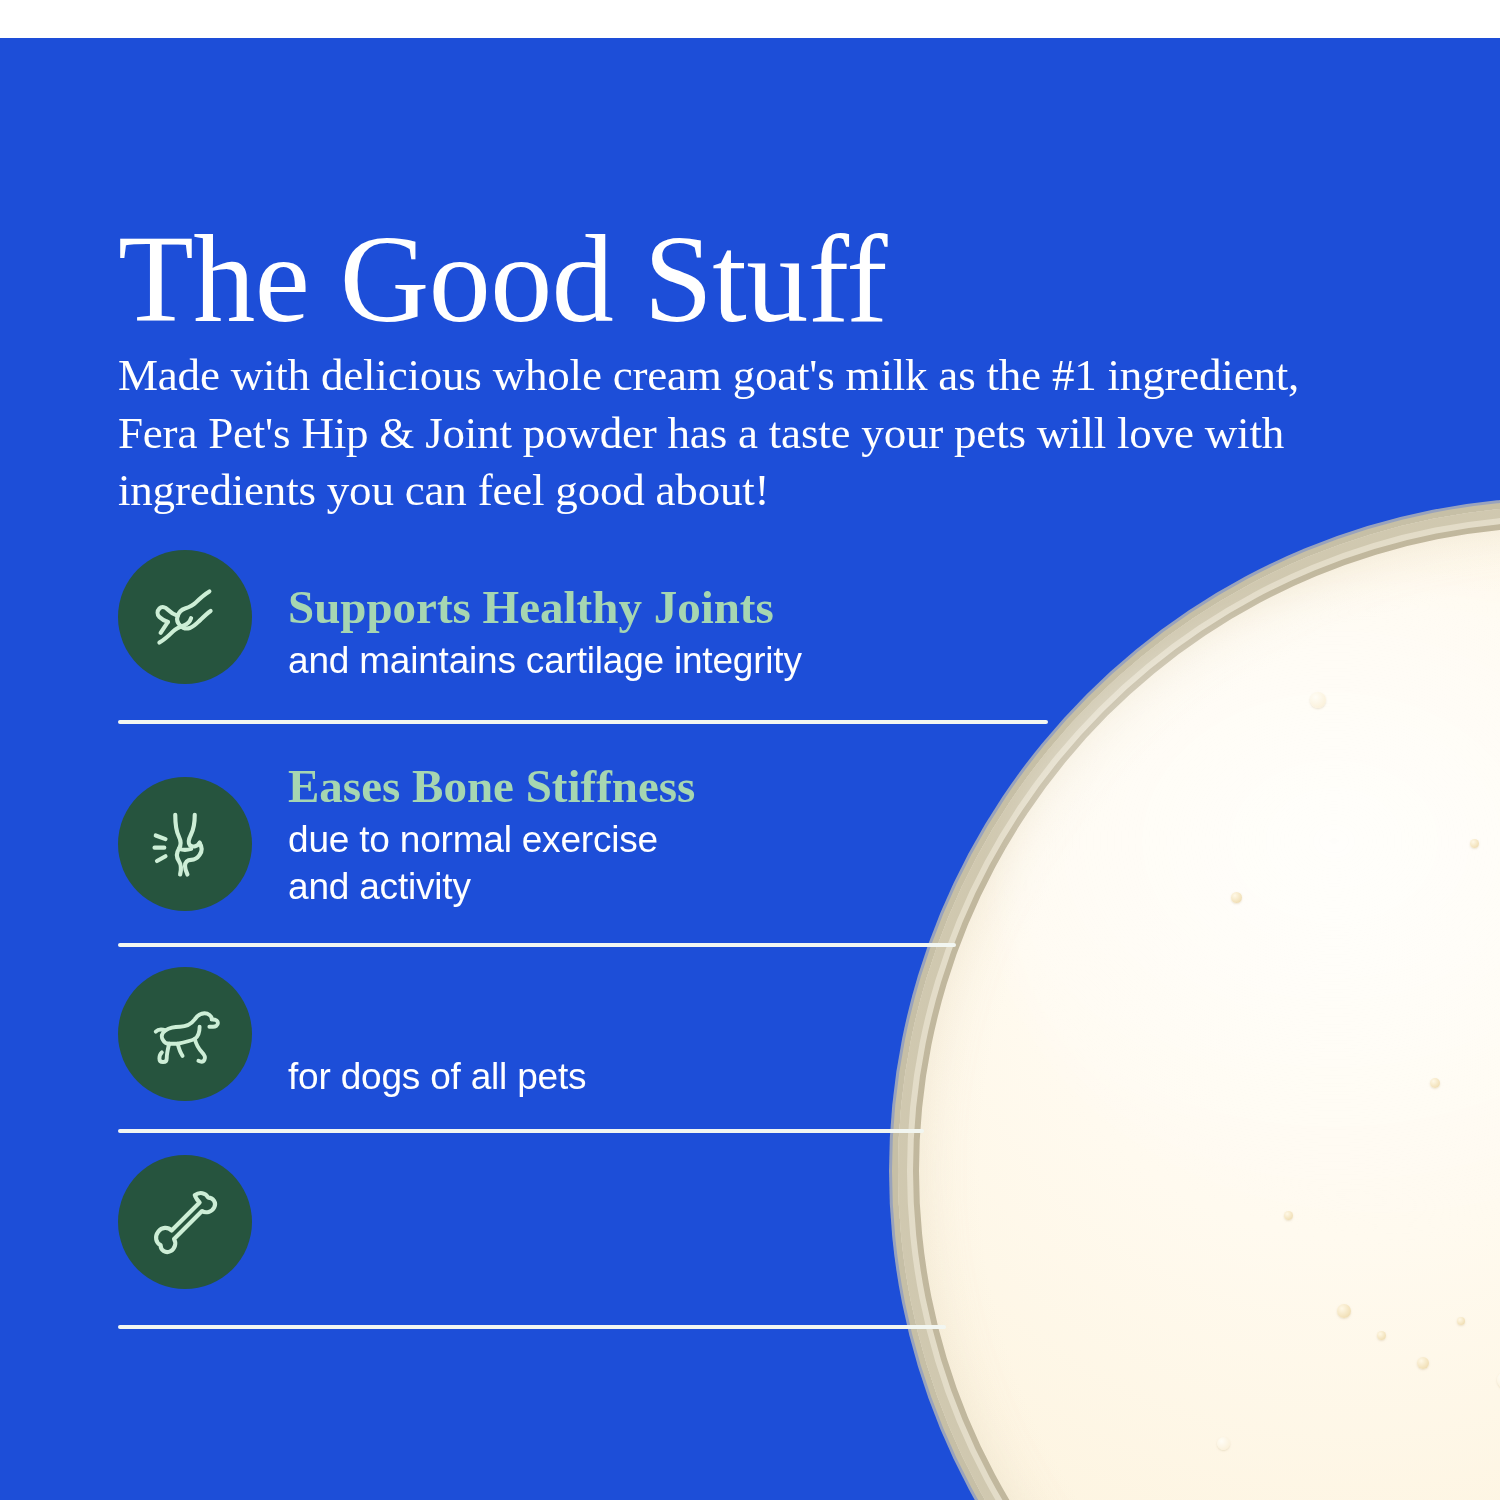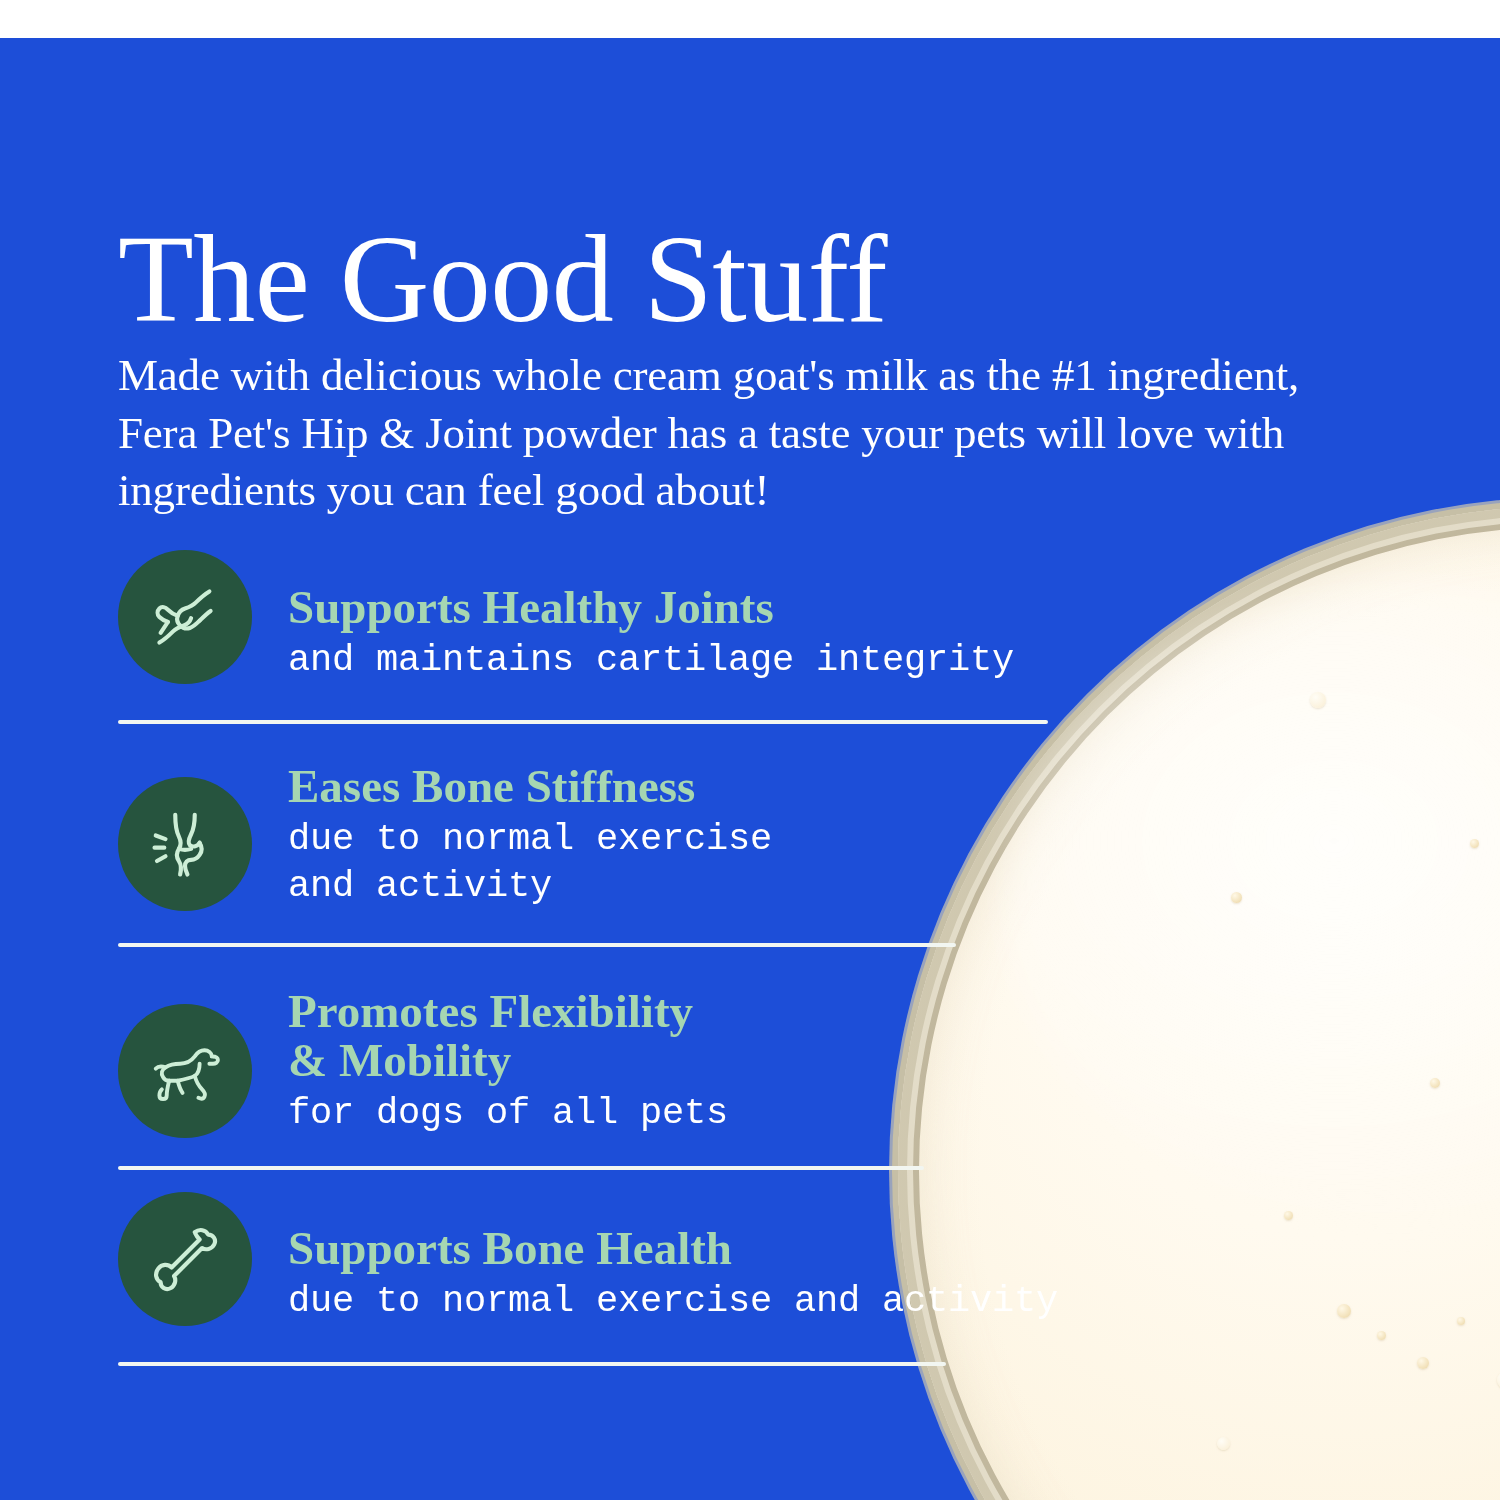--- a/index.html
+++ b/index.html
@@ -135,21 +135,21 @@
   .feature-title {
     font-family: "Liberation Serif", "DejaVu Serif", serif;
     font-weight: 700;
     font-size: 47px;
     line-height: 1.06;
     color: #a6d6b1;
     letter-spacing: 0px;
     white-space: pre-line;
   }
   .feature-sub {
-    font-family: Liberation Mono, monospace;
+    font-family: Liberation Sans, sans-serif;
     font-weight: 400;
     font-size: 37px;
     line-height: 1.28;
     color: #ffffff;
     margin-top: 4px;
     letter-spacing: -0.2px;
     white-space: pre-line;
   }
   .divider {
     height: 4px;
@@ -247,36 +247,30 @@
           <path d="M54 20 C57 20 59 21 59 23 C59 25 57 26 55 26 L52 26"></path>
           <circle cx="55.5" cy="20.5" r="1.1" fill="#cdeed6" stroke="none"></circle>
           <path d="M19 40 C18 44 17 48 17 52 C17 54 16 55 14 55 C12 55 11 54 11 52 C11 50 12 48 13 47"></path>
           <path d="M26 40 C27 44 28 47 30 50"></path>
           <path d="M40 36 C41 40 43 44 46 47 C48 49 49 51 48 53 C47 55 45 55 43 54"></path>
           <path d="M44 26 C44 30 43 34 40 36 C36 38 31 39 26 40 L19 40"></path>
           <path d="M16 29 C13 28 10 28 8 30"></path>
         </svg>
       </div>
       <div class="feature-text">
-        <div class="feature-title">Promotes Flexibility
-&amp; Mobility</div>
         <div class="feature-sub">for dogs of all pets</div>
       </div>
     </div>
     <div class="divider div-2"></div>
 
     <div class="feature row-3">
       <div class="feature-icon">
         <svg viewBox="0 0 64 64" fill="none" stroke="#cdeed6" stroke-width="3.4" stroke-linecap="round" stroke-linejoin="round" aria-hidden="true">
           <path d="M40 10 C44 7 49 8 51 12 C55 12 58 16 56 20 C54 24 49 25 46 23 L23 46
                    C25 49 24 54 20 56 C16 58 12 55 12 51 C8 49 7 44 10 40 C13 36 18 36 21 39 L44 16
                    C41 13 41 12 40 10 Z"></path>
         </svg>
       </div>
-      <div class="feature-text">
-        <div class="feature-title">Supports Bone Health</div>
-        <div class="feature-sub">due to normal exercise and activity</div>
-      </div>
     </div>
     <div class="divider div-3"></div>
 
   </div>
 </div>
 
 </body></html>

